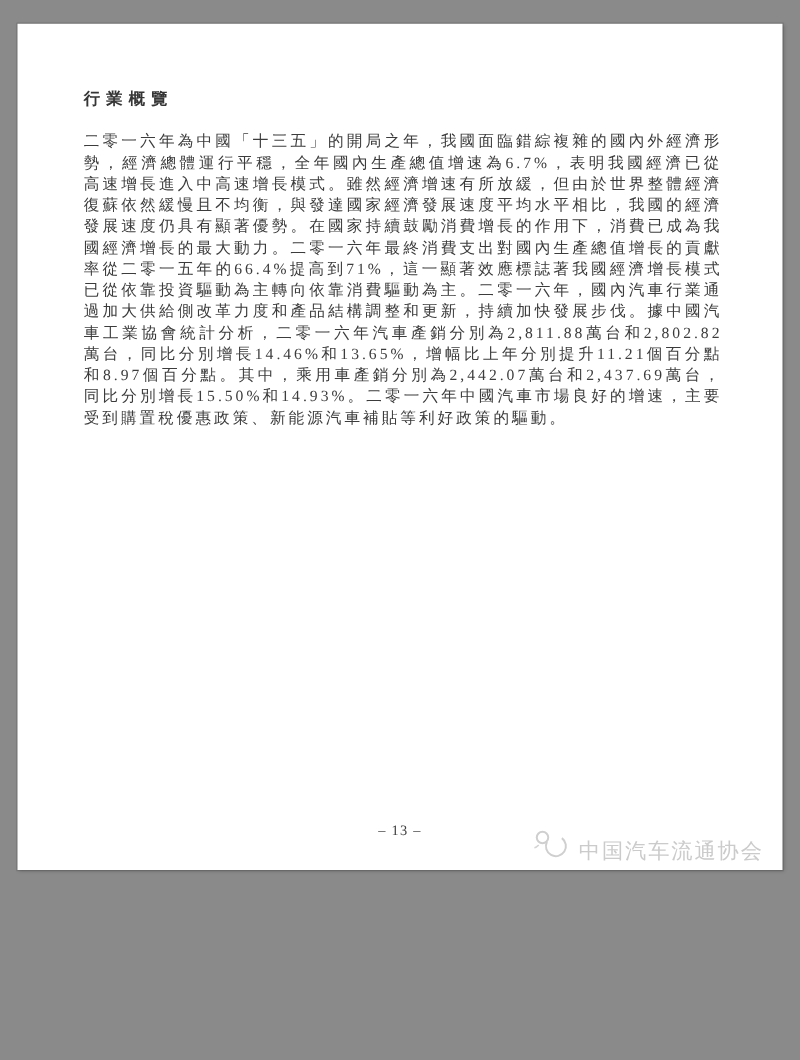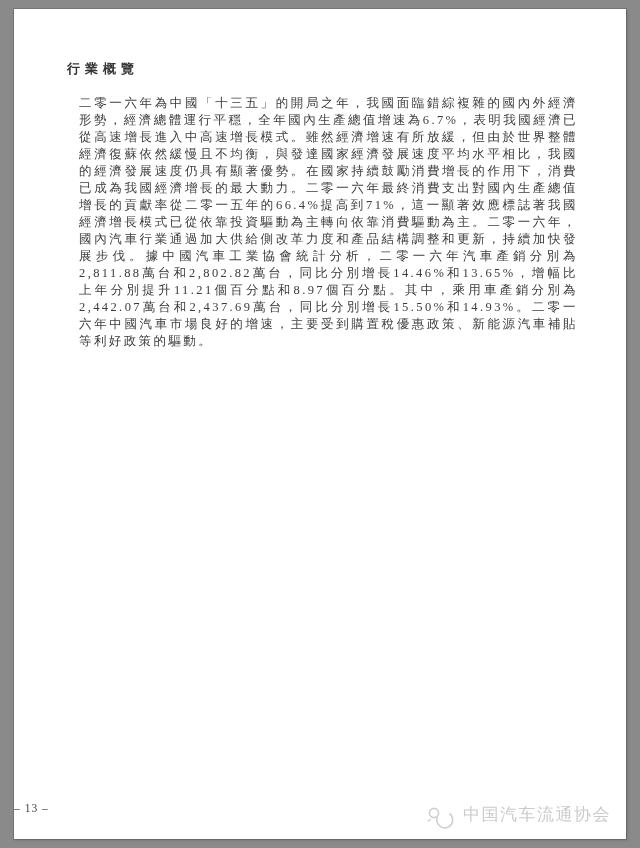--- a/index.html
+++ b/index.html
@@ -13,69 +13,69 @@
   .frame {
     position: relative;
     width: 640px;
     height: 848px;
     background: #8a8a8a;
     overflow: hidden;
   }
   .page {
     position: absolute;
     left: 14px;
-    top: 9px;
+    top: 19px;
     width: 612px;
-    height: 830px;
+    height: 677px;
     background: #ffffff;
     box-shadow: 0 0 0 1px rgba(0,0,0,0.12), 1px 1px 3px rgba(0,0,0,0.22);
   }
   .section-title {
     position: absolute;
     left: 53px;
     top: 51px;
     font-size: 13px;
     font-weight: bold;
     letter-spacing: 5px;
     color: #353535;
   }
   .content {
     position: absolute;
     left: 53px;
     right: 48px;
     top: 86px;
     color: #3c3c3c;
-    margin-left: 12px;
   }
   .content p {
     margin: 0;
     font-size: 12.5px;
     line-height: 17px;
     letter-spacing: 2.4px;
     text-align: justify;
     text-justify: inter-character;
   }
   .content p + p {
     margin-top: 16px;
   }
   .page-number {
     position: absolute;
     left: 0;
     right: 0;
     bottom: 25px;
+    text-align: center;
     font-size: 11.5px;
     color: #3f3f3f;
     letter-spacing: 1px;
   }
   .watermark {
     position: absolute;
     right: 15px;
     bottom: 4px;
     display: flex;
-    align-items: flex-start;
+    align-items: flex-end;
     gap: 6px;
     color: #cbcbcb;
     font-family: "Liberation Sans", "DejaVu Sans", sans-serif;
     font-size: 17px;
     letter-spacing: 1.5px;
     user-select: none;
   }
   .watermark .logo {
     width: 32px;
     height: 32px;

